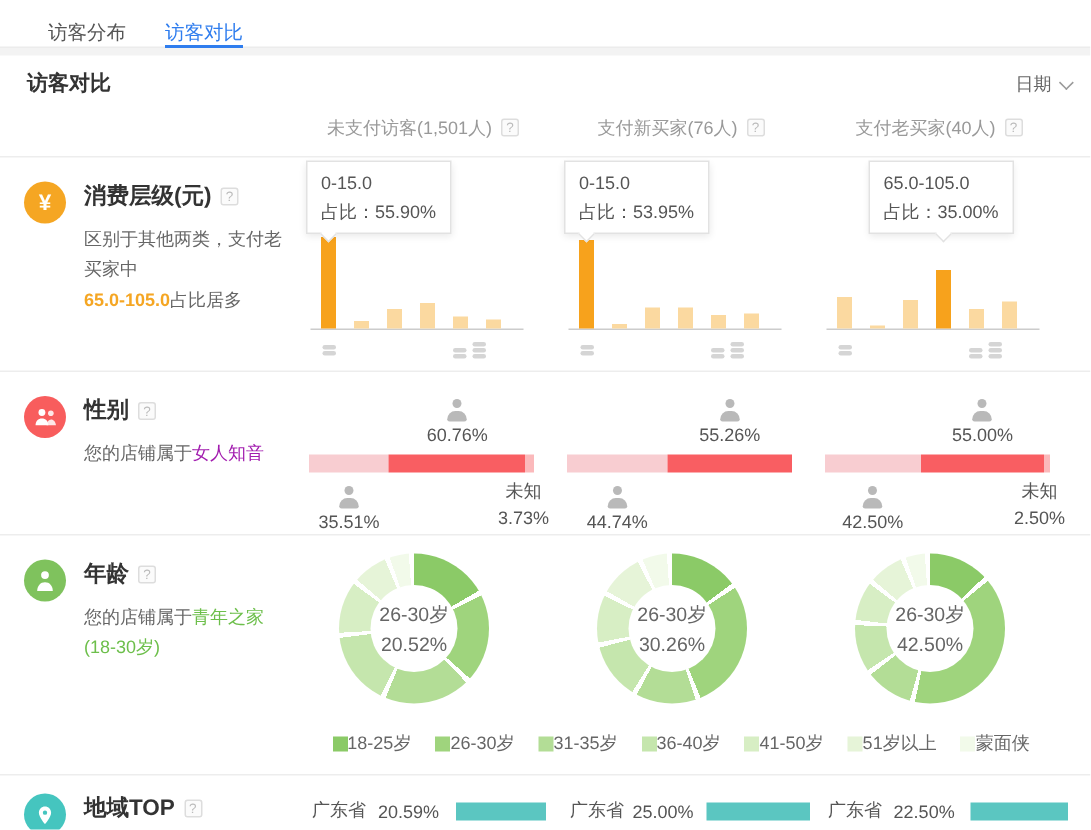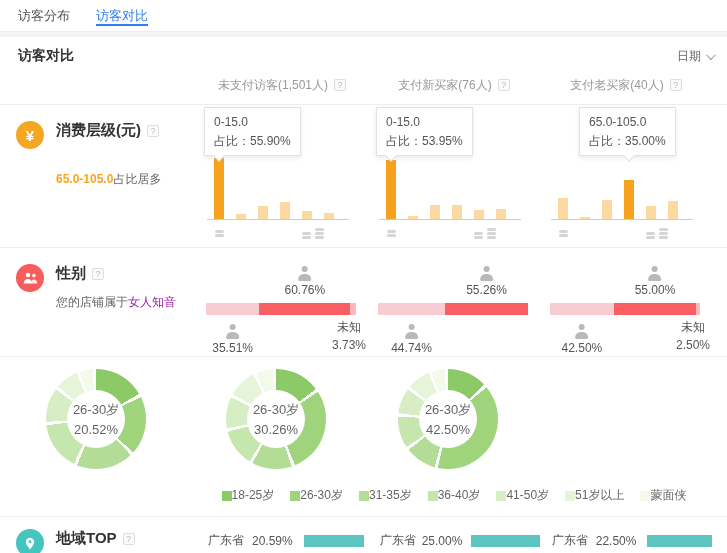--- a/index.html
+++ b/index.html
@@ -2,21 +2,21 @@
 <html><head>
 <meta charset="utf-8">
 <style>
   * { box-sizing: border-box; margin: 0; padding: 0; }
   body {
     width: 727px; height: 553px; overflow: hidden;
     font-family: "Liberation Sans", "DejaVu Sans", sans-serif;
     font-size: 12px; color: #333; background: #fff;
   }
   
-  .tabbar { display: flex; gap: 26px; padding: 0 18px; height: 32px; align-items: center;
+  .tabbar { display: flex; gap: 26px; padding: 0 32px; height: 32px; align-items: flex-end;
             border-bottom: 1px solid #ececec; background: #fff; }
   .tab { font-size: 13px; color: #555; display: flex; align-items: center; position: relative; cursor: pointer; }
   .tab.active { color: #2f7dee; }
   .tab.active::after { content: ""; position: absolute; left: 0; right: 0; bottom: -1px; height: 2px; background: #2f7dee; }
   .strip { height: 5px; background: #f3f3f3; }
   
   .page-head { display: flex; align-items: center; justify-content: space-between; padding: 10px 14px 6px 18px; }
   .page-title { font-size: 14px; font-weight: bold; color: #333; }
   .head-right { display: flex; align-items: center; gap: 16px; color: #666; margin-left: 28px; }
   .date-mode { display: flex; align-items: center; gap: 5px; cursor: pointer; }
@@ -117,21 +117,21 @@
 
 <div class="section">
   <div class="grid">
     <div class="row-label">
       <div class="row-icon" style="background:#f5a623">
           <span>¥</span>
         </div>
       <div>
         <div><span class="row-title">消费层级(元)</span><span class="help">?</span></div>
         <div class="row-desc">
-          <br>
+          <span>区别于其他两类，支付老买家中</span><br>
           <span class="hl" style="color:#f5a623;font-weight:bold">65.0-105.0</span><span>占比居多</span>
         </div>
       </div>
     </div>
 
     <div class="cc-cell">
       <div class="tip" style="left: 2px;">
         <div>0-15.0</div>
         <div><span>占比：</span><span>55.90%</span></div>
         <i class="tip-arrow" style="left: 10px;"></i>
@@ -307,20 +307,34 @@
             <div>未知</div>
             <div>2.50%</div>
           </div>
       </div>
     </div>
   </div>
 </div>
 
 <div class="section">
   <div class="grid">
+    <div class="row-label">
+      <div class="row-icon" style="background:#7fc25d">
+        <svg width="14" height="14" viewBox="0 0 14 14">
+            <circle cx="7" cy="3.4" r="2.6" fill="#fff"></circle>
+            <path d="M1.8 14c0-3.5 2.2-5.8 5.2-5.8s5.2 2.3 5.2 5.8z" fill="#fff"></path>
+          </svg>
+      </div>
+      <div>
+        <div><span class="row-title">年龄</span><span class="help">?</span></div>
+        <div class="row-desc">
+          <span>您的店铺属于</span><span style="color:#6dbf4b">青年之家(18-30岁)</span>
+        </div>
+      </div>
+    </div>
 
     <div class="d-cell">
       <div class="donut-wrap">
         <div class="donut" style="background: conic-gradient(rgb(139, 202, 103) 0deg, rgb(139, 202, 103) 59.76deg, rgb(255, 255, 255) 59.76deg, rgb(255, 255, 255) 63.76deg, rgb(159, 212, 125) 63.76deg, rgb(159, 212, 125) 131.886deg, rgb(255, 255, 255) 131.886deg, rgb(255, 255, 255) 135.886deg, rgb(179, 221, 150) 135.886deg, rgb(179, 221, 150) 202.286deg, rgb(255, 255, 255) 202.286deg, rgb(255, 255, 255) 206.286deg, rgb(197, 230, 173) 206.286deg, rgb(197, 230, 173) 262.726deg, rgb(255, 255, 255) 262.726deg, rgb(255, 255, 255) 266.726deg, rgb(215, 238, 196) 266.726deg, rgb(215, 238, 196) 306.566deg, rgb(255, 255, 255) 306.566deg, rgb(255, 255, 255) 310.566deg, rgb(230, 244, 216) 310.566deg, rgb(230, 244, 216) 337.126deg, rgb(255, 255, 255) 337.126deg, rgb(255, 255, 255) 341.126deg, rgb(242, 250, 234) 341.126deg, rgb(242, 250, 234) 356deg, rgb(255, 255, 255) 356deg, rgb(255, 255, 255) 360deg);"></div>
         <div class="donut-hole"></div>
         <div class="donut-center">
           <span>26-30岁</span>
           <span>20.52%</span>
         </div>
       </div>

